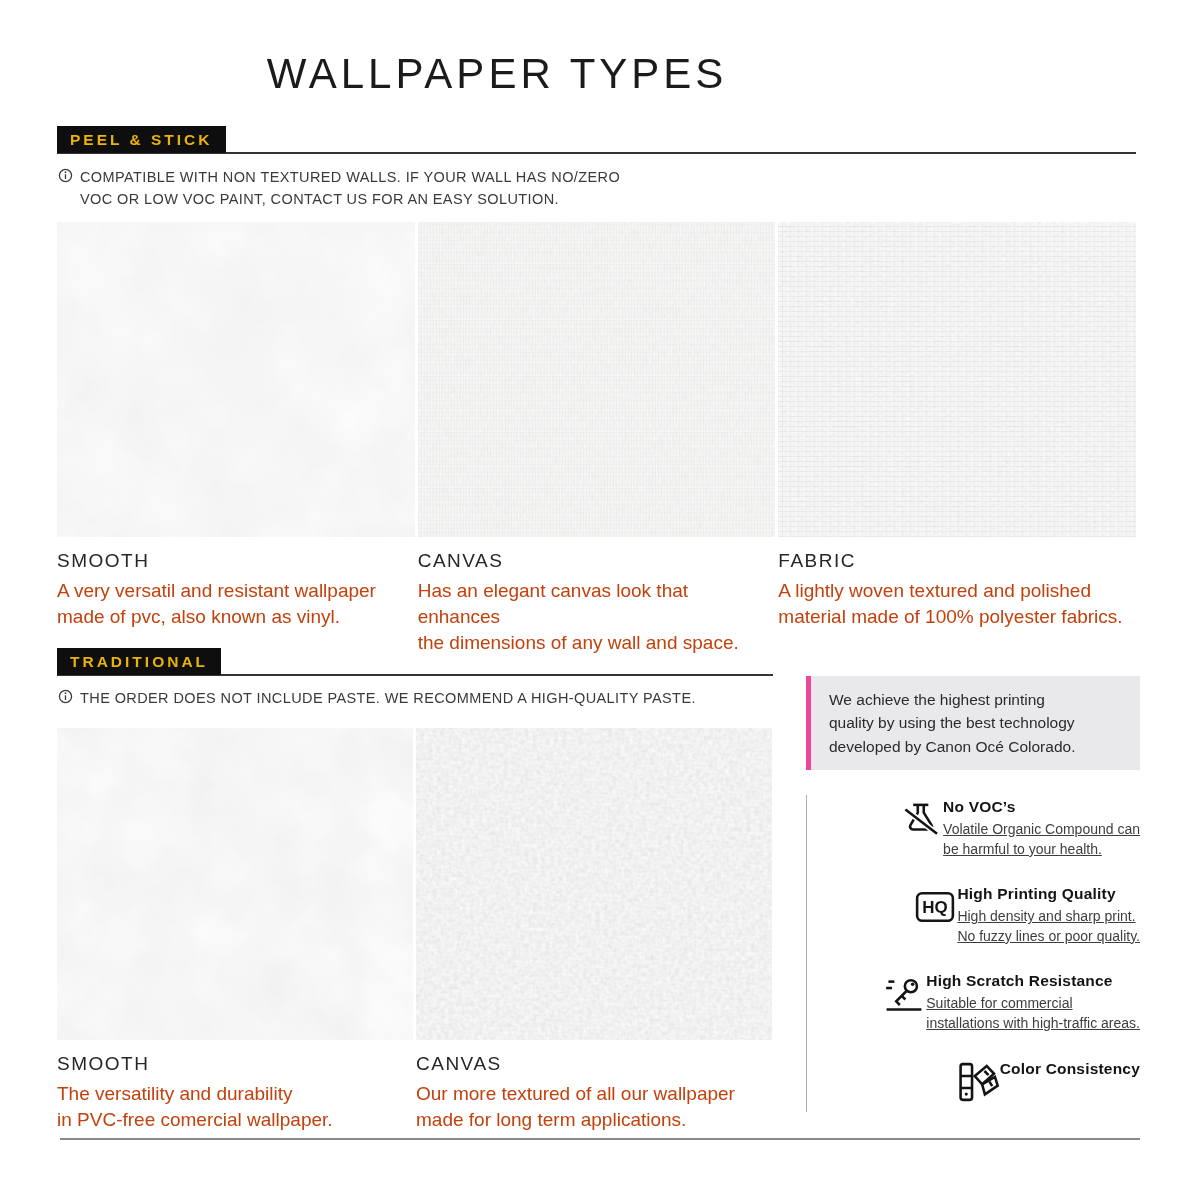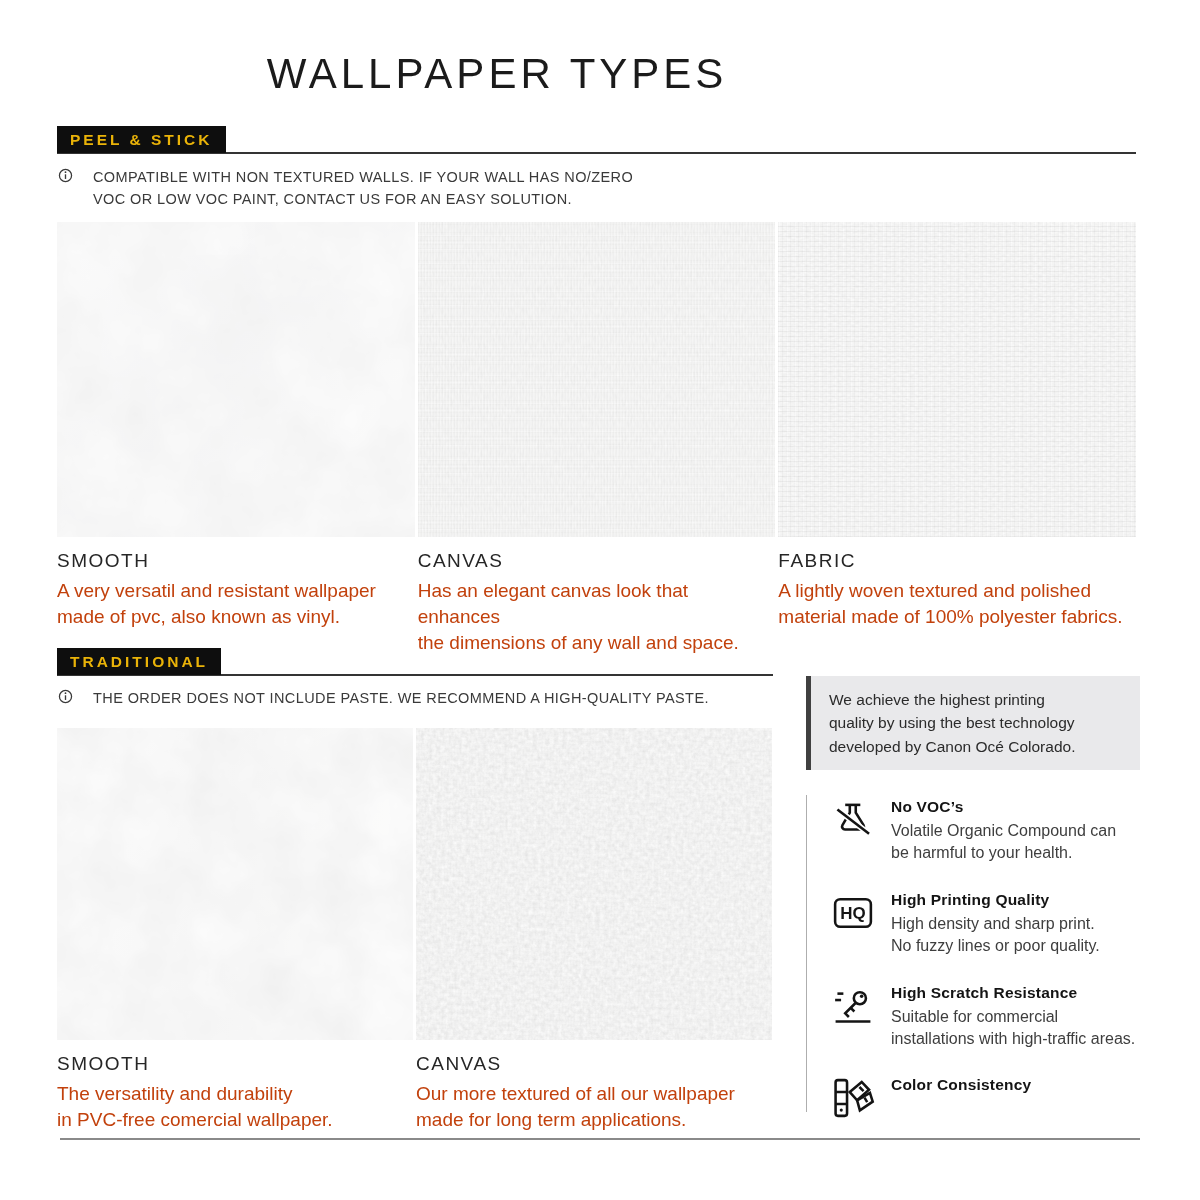--- a/index.html
+++ b/index.html
@@ -20,21 +20,21 @@
   .sec-head { position:absolute; border-bottom:2px solid #343434; }
   .sec-head.ps   { top:126px; left:57px; width:1079px; }
   .sec-head.trad { top:648px; left:57px; width:716px; }
   .sec-label {
     display:inline-block; background:#0e0e0e; color:#eab308;
     font-size:15.5px; font-weight:600; letter-spacing:3px;
     padding:5px 13px 4px 13px; margin-bottom:-1px;
   }
 
   
-  .note { position:absolute; display:flex; gap:20px; align-items:flex-start; }
+  .note { position:absolute; display:flex; gap:7px; align-items:flex-start; }
   .note.n1 { top:167px; left:58px; width:610px; }
   .note.n2 { top:688px; left:58px; width:740px; }
   .note .info-glyph { flex:0 0 auto; margin-top:1px; }
   .note-text { font-size:14.5px; letter-spacing:.4px; color:#3a3a3a; line-height:1.5; }
   .note-text span { display:block; }
 
   
   .row { position:absolute; display:grid; column-gap:3px; }
   .row.r1 { top:222px; left:57px; width:1079px; grid-template-columns:repeat(3,1fr); }
   .row.r2 { top:728px; left:57px; width:715px;  grid-template-columns:repeat(2,1fr); }
@@ -70,34 +70,34 @@
   .swatch-title {
     margin-top:13px; font-size:19px; font-weight:500;
     letter-spacing:1.5px; color:#262626;
   }
   .swatch-desc { margin-top:6px; font-size:19px; color:#c2410c; line-height:1.38; }
   .swatch-desc span { display:block; }
 
   
   .callout {
     position:absolute; top:676px; left:806px; width:334px;
-    background:#e9e9eb; border-left:5px solid #404040;
+    background:#e9e9eb; border-left:5px solid #ec4899;
     padding:12px 12px 12px 18px;
   }
   .callout-text { font-size:15.5px; color:#2b2b2b; line-height:1.5; }
   .callout-text span { display:block; }
 
   .features {
     position:absolute; top:795px; left:806px; width:334px; height:317px;
     border-left:1px solid #aeaeae; padding:3px 0 0 24px;
   }
-  .feature { display:flex; gap:16px; margin-bottom:26px; }
+  .feature { display:flex; margin-bottom:26px;justify-content:flex-end; }
   .feat-icon { flex:0 0 44px; width:44px; height:44px; }
   .feat-title { font-size:15.5px; font-weight:700; color:#141414; margin:0 0 4px 0; letter-spacing:.2px; }
-  .feat-desc { font-size:16px; color:#3e3e3e; line-height:1.4; }
+  .feat-desc { font-size:14px; color:#3e3e3e; line-height:1.4;text-decoration:underline; }
   .feat-desc span { display:block; }
 
   
   .bottom-rule { position:absolute; top:1138px; left:60px; width:1080px; border-top:2px solid #8a8a8a; }
 
   .ic { stroke:#141414; fill:none; stroke-width:2.8; }
 </style>
 </head>
 <body>
 

